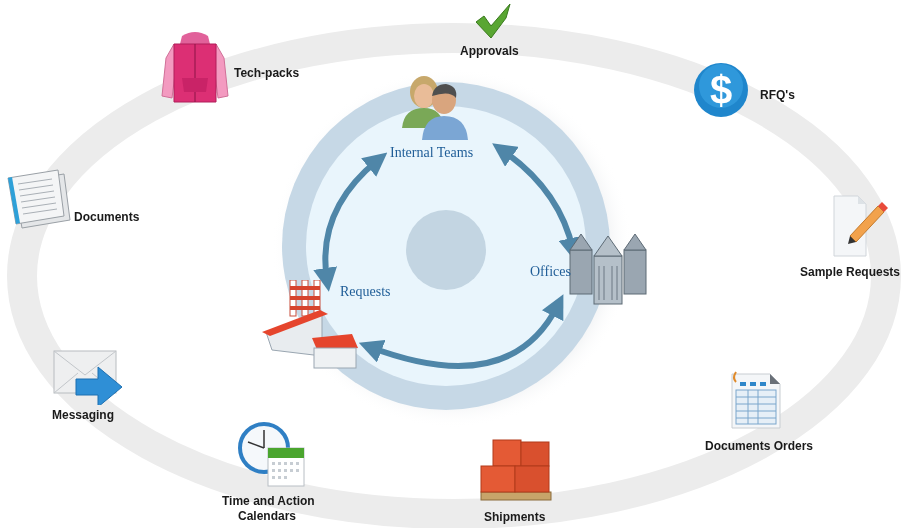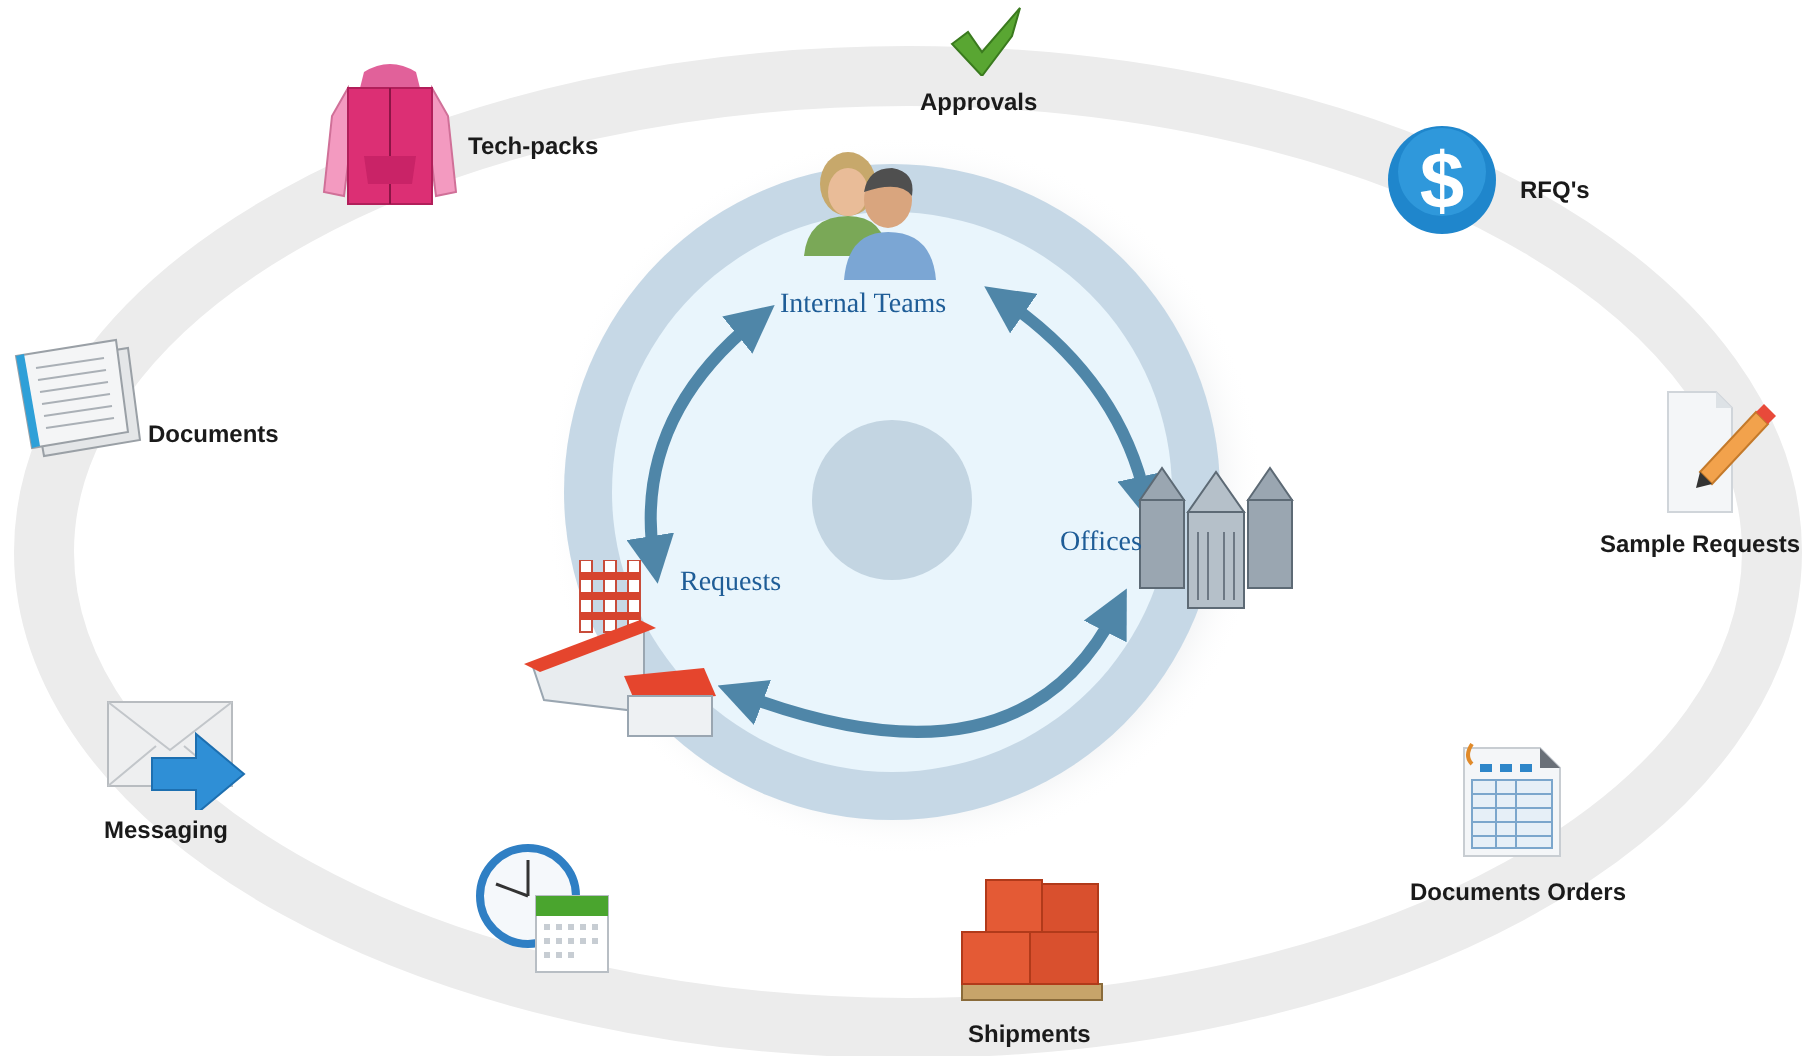--- a/index.html
+++ b/index.html
@@ -166,20 +166,24 @@
           <rect x="40" y="49" width="3" height="3"></rect>
           <rect x="46" y="49" width="3" height="3"></rect>
           <rect x="52" y="49" width="3" height="3"></rect>
           <rect x="58" y="49" width="3" height="3"></rect>
         <rect x="34" y="56" width="3" height="3"></rect>
           <rect x="40" y="56" width="3" height="3"></rect>
           <rect x="46" y="56" width="3" height="3"></rect>
       </g>
     </svg>
   </div>
+  <div class="lbl" style="left:222px;top:494px;width:90px">
+    <div>Time and Action</div>
+    <div>Calendars</div>
+  </div>
 
   <div class="ico" style="left:52px;top:349px">
     <svg width="72" height="56" viewBox="0 0 72 56">
       <rect x="2" y="2" width="62" height="42" fill="#eeeff0" stroke="#b8bcc0"></rect>
       <path d="M2,2 L33,26 L64,2" fill="none" stroke="#c2c6ca"></path>
       <path d="M2,44 L26,24 M64,44 L40,24" stroke="#c2c6ca"></path>
       <polygon points="24,30 46,30 46,18 70,38 46,58 46,46 24,46" fill="#2f8fd6" stroke="#1d6fb0"></polygon>
     </svg>
   </div>
   <div class="lbl" style="left:52px;top:408px">Messaging</div>

